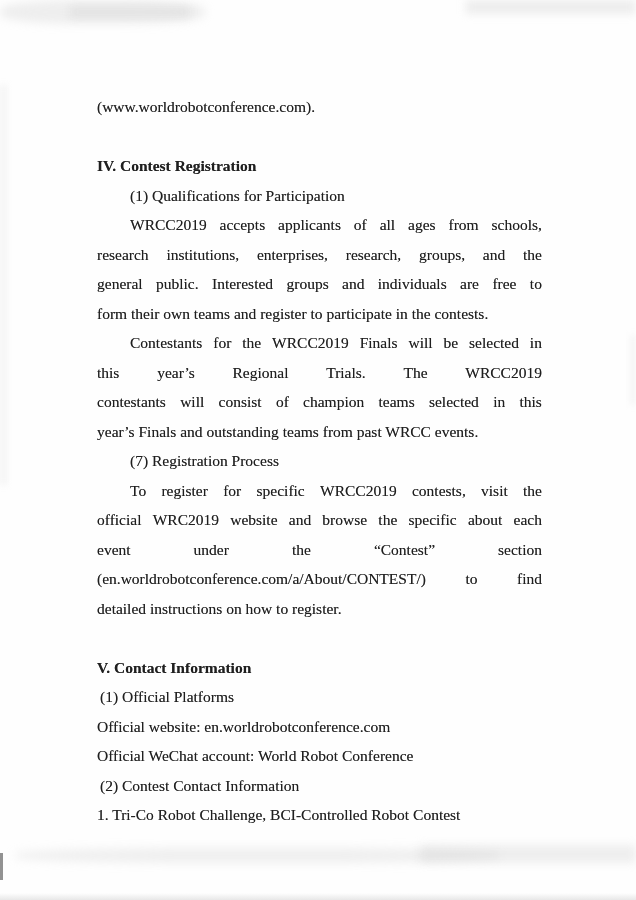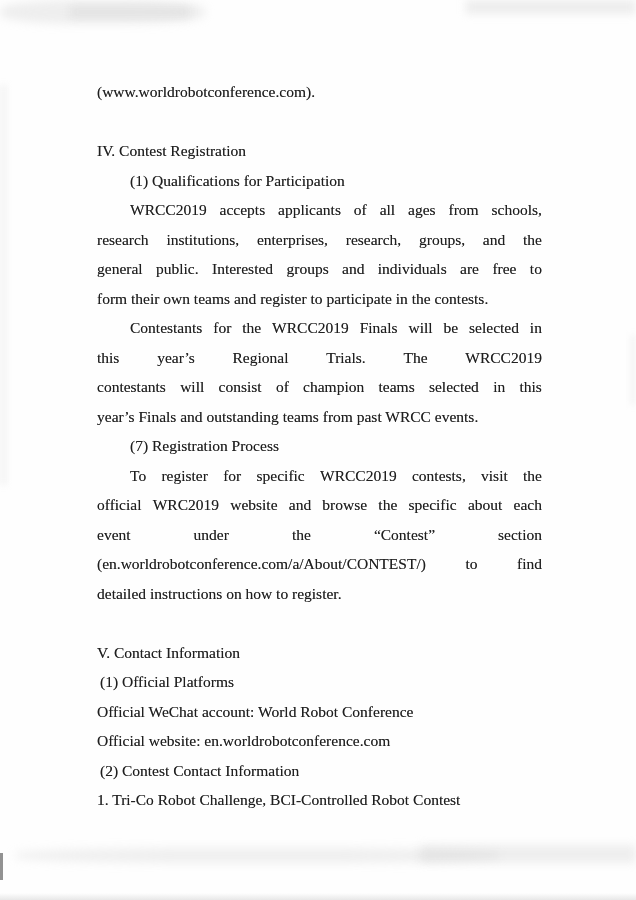--- a/index.html
+++ b/index.html
@@ -22,29 +22,29 @@
   .a-left-strip  { left: 0;   top: 85px; width: 7px; height: 400px; background: rgba(205,205,205,.20); filter: blur(3px); }
   .a-bottom-band { left: 15px; top: 848px; width: 485px; height: 15px; background: rgba(205,205,205,.30); filter: blur(5px); border-radius: 40%; }
   .a-bottom-band2{ left: 420px; top: 845px; width: 216px; height: 18px; background: rgba(202,202,202,.30); filter: blur(5px); }
   .a-bottom-tick { left: 0; top: 853px; width: 3px; height: 27px; background: rgba(110,110,110,.75); filter: blur(.6px); }
   .a-bottom-edge { left: 0; top: 893px; width: 636px; height: 7px; background: linear-gradient(to bottom, rgba(255,255,255,0), rgba(190,190,190,.35)); }
   .a-right-mid   { right: 0; top: 335px; width: 6px; height: 70px; background: rgba(210,210,210,.22); filter: blur(3px); }
 
   
   .content {
     position: absolute;
-    left: 97px; top: 77px;
+    left: 97px; top: 92px;
     width: 445px;
     color: #1f1f1f;
     font-size: 15.5px;
     line-height: 29.5px;
     text-shadow: 0 0 .5px rgba(25,25,25,.55);
   }
   .line { white-space: nowrap; }
-  .heading { font-weight: normal; }
+  .heading { font-weight: bold; }
   .gap { margin-top: 29.5px; }
   .indent { padding-left: 33px; font-family: Liberation Serif, serif; }
   .indent-sm { padding-left: 3px; }
   .justify { display: flex; justify-content: space-between; white-space: normal; }
   .justify span { white-space: nowrap; }
 </style>
 </head>
 <body>
 
 <div class="page">
@@ -155,18 +155,18 @@
         <span>section</span>
       </div>
     <div class="line justify">
         <span>(en.worldrobotconference.com/a/About/CONTEST/)</span>
         <span>to</span>
         <span>find</span>
       </div>
     <div class="line">detailed instructions on how to register.</div>
     <div class="line heading gap">V. Contact Information</div>
     <div class="line indent-sm">(1) Official Platforms</div>
+    <div class="line">Official website: en.worldrobotconference.com</div>
     <div class="line">Official WeChat account: World Robot Conference</div>
-    <div class="line">Official website: en.worldrobotconference.com</div>
     <div class="line indent-sm">(2) Contest Contact Information</div>
     <div class="line">1. Tri-Co Robot Challenge, BCI-Controlled Robot Contest</div>
   </div>
 </div>
 
 </body></html>

